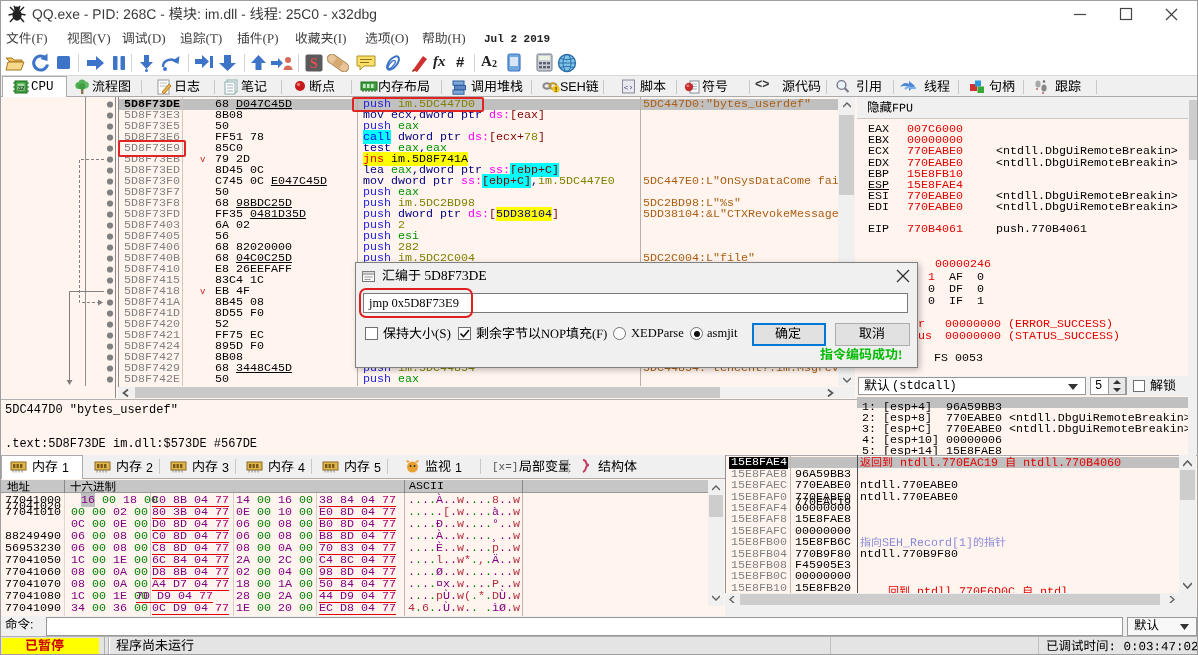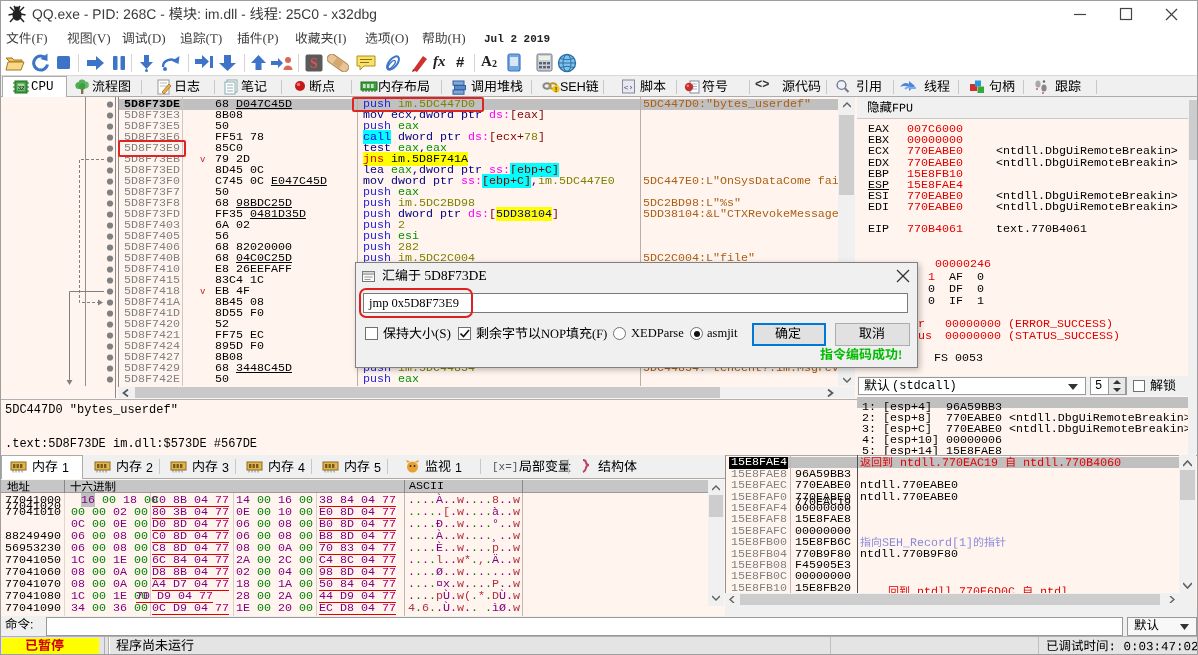--- a/index.html
+++ b/index.html
@@ -636,21 +636,21 @@
 <div class="m" style="left:868px;top:180.0px;"><span class="u">ESP</span></div>
 <div class="m" style="left:907px;top:180.0px;color:#E30000">15E8FAE4</div>
 <div class="m" style="left:868px;top:191.2px;">ESI</div>
 <div class="m" style="left:907px;top:191.2px;color:#E30000">770EABE0</div>
 <div class="m" style="left:996px;top:191.2px;">&lt;ntdll.DbgUiRemoteBreakin&gt;</div>
 <div class="m" style="left:868px;top:202.39999999999998px;">EDI</div>
 <div class="m" style="left:907px;top:202.39999999999998px;color:#E30000">770EABE0</div>
 <div class="m" style="left:996px;top:202.39999999999998px;">&lt;ntdll.DbgUiRemoteBreakin&gt;</div>
 <div class="m" style="left:868px;top:224px;">EIP</div>
 <div class="m" style="left:907px;top:224px;color:#E30000">770B4061</div>
-<div class="m" style="left:996px;top:224px;">text.770B4061</div>
+<div class="m" style="left:996px;top:224px;">push.770B4061</div>
 <div class="m" style="left:868px;top:262px;">EFLAGS</div>
 <div class="m" style="left:935px;top:259px;color:#E30000">00000246</div>
 <div class="m" style="left:896px;top:271.5px;">ZF</div>
 <div class="m" style="left:928px;top:271.5px;color:#E30000">1</div>
 <div class="m" style="left:949px;top:271.5px;">AF</div>
 <div class="m" style="left:977px;top:271.5px;">0</div>
 <div class="m" style="left:896px;top:283.5px;">OF</div>
 <div class="m" style="left:928px;top:283.5px;color:#000">0</div>
 <div class="m" style="left:949px;top:283.5px;">DF</div>
 <div class="m" style="left:977px;top:283.5px;">0</div>

